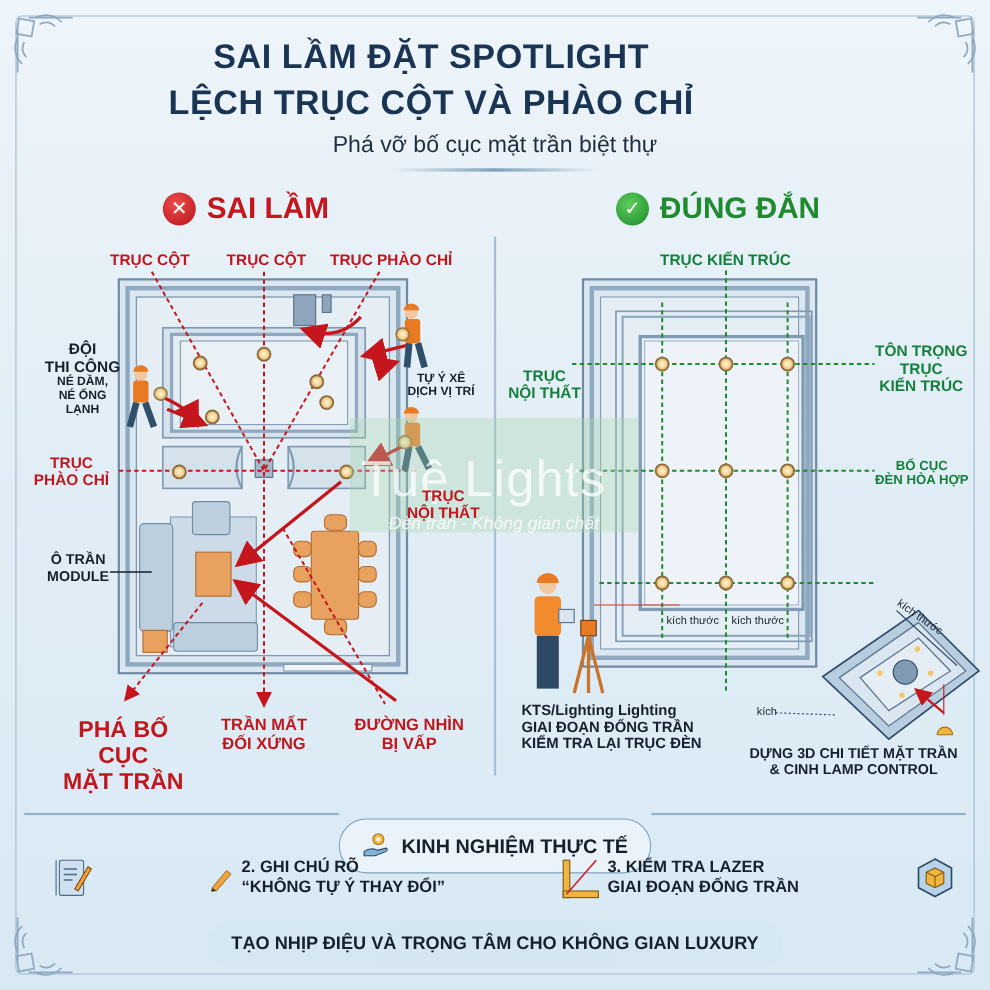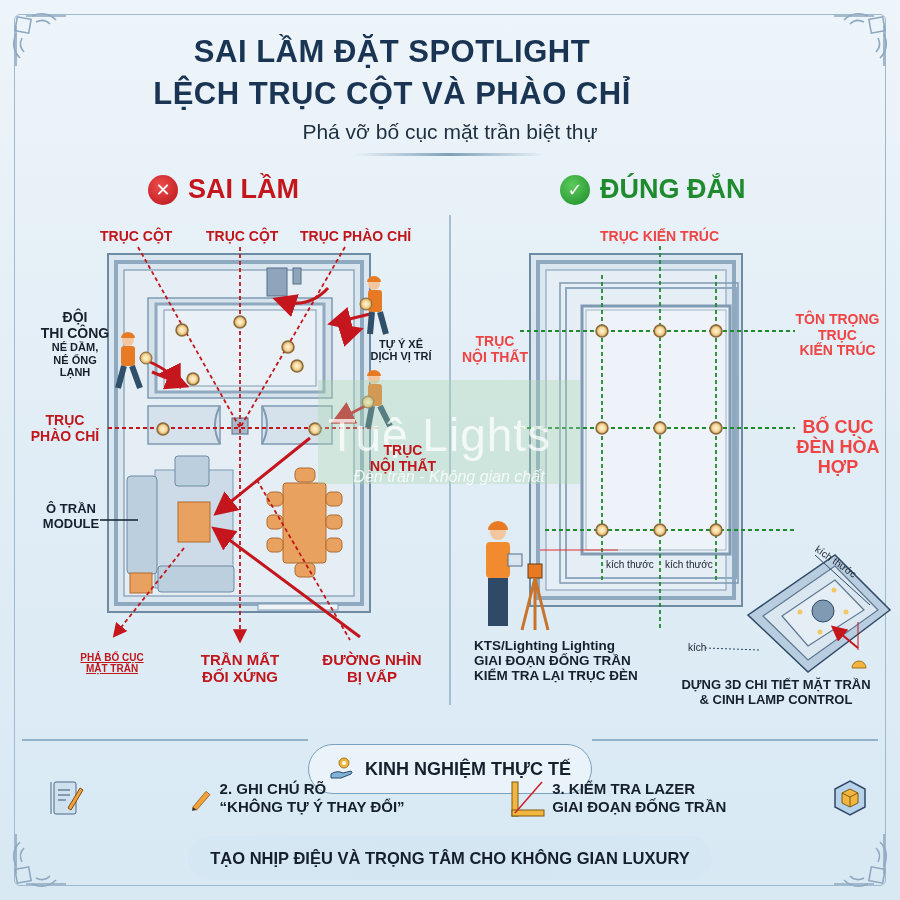--- a/index.html
+++ b/index.html
@@ -30,21 +30,21 @@
   .section-head.wrong { left: 148px; color: #c4161c; }
   .section-head.right { left: 560px; color: #1f8a2e; }
   .badge-icon { width: 30px; height: 30px; border-radius: 50%; color: #fff; display: flex; align-items: center; justify-content: center; font-size: 18px; font-weight: 700; }
   .badge-icon.x { background: radial-gradient(circle at 40% 35%, #ee4b4b, #b5141a); }
   .badge-icon.check { background: radial-gradient(circle at 40% 35%, #5ccc5c, #1c8a2a); }
 
   .divider { position: absolute; left: 449px; top: 215px; width: 1.5px; height: 490px; background: #a8bfd2; }
 
   .lbl { position: absolute; font-weight: 700; line-height: 1.12; text-align: center; }
   .red { color: #c0161c; }
-  .green { color: #ef4444; }
+  .green { color: #15803d; }
   .dark { color: #15202c; }
 
   svg.plan { position: absolute; left: 0; top: 0; }
 
   .watermark { position: absolute; left: 318px; top: 380px; width: 262px; height: 104px; background: rgba(170, 215, 175, 0.35); }
   .watermark .wm-text { position: absolute; left: 10px; top: 28px; font-size: 46px; color: rgba(255,255,255,0.75); letter-spacing: 1px; }
   .watermark .wm-sub { position: absolute; left: 0; top: 88px; width: 262px; font-size: 16px; font-style: italic; color: rgba(255,255,255,0.8); text-align: center; }
 
   .exp-line { position: absolute; top: 739px; height: 1.5px; background: #93b2c8; }
   .exp-pill {
@@ -309,21 +309,21 @@
 <div class="lbl red" style="left:368px;top:443px;width:70px;font-size:14px;">
   <div>TRỤC</div>
   <div>NỘI THẤT</div>
 </div>
 
 <div class="lbl dark" style="left:36px;top:502px;width:70px;font-size:13px;">
   <div>Ô TRẦN</div>
   <div>MODULE</div>
 </div>
 
-<div class="lbl red" style="left:52px;top:652px;width:120px;font-size:10px;text-decoration:underline;">
+<div class="lbl red" style="left:52px;top:652px;width:120px;font-size:21px;">
   <div>PHÁ BỐ CỤC</div>
   <div>MẶT TRẦN</div>
 </div>
 <div class="lbl red" style="left:190px;top:652px;width:100px;font-size:15px;">
   <div>TRẦN MẤT</div>
   <div>ĐỐI XỨNG</div>
 </div>
 <div class="lbl red" style="left:312px;top:652px;width:120px;font-size:15px;">
   <div>ĐƯỜNG NHÌN</div>
   <div>BỊ VẤP</div>
@@ -335,21 +335,21 @@
   <div>TRỤC</div>
   <div>NỘI THẤT</div>
 </div>
 
 <div class="lbl green" style="left:790px;top:312px;width:95px;font-size:14px;">
   <div>TÔN TRỌNG</div>
   <div>TRỤC</div>
   <div>KIẾN TRÚC</div>
 </div>
 
-<div class="lbl green" style="left:786px;top:417px;width:104px;font-size:18px;">
+<div class="lbl green" style="left:786px;top:417px;width:104px;font-size:12px;">
   <div>BỐ CỤC</div>
   <div>ĐÈN HÒA HỢP</div>
 </div>
 
 <div class="lbl dark" style="left:606px;top:559px;font-size:10px;font-weight:400;">kích thước</div>
 <div class="lbl dark" style="left:665px;top:559px;font-size:10px;font-weight:400;">kích thước</div>
 <div class="lbl dark" style="left:812px;top:556px;font-size:10px;font-weight:400;transform:rotate(35deg);">kích thước</div>
 <div class="lbl dark" style="left:688px;top:642px;font-size:10px;font-weight:400;">kích</div>
 
 <div class="lbl dark" style="left:474px;top:638px;text-align:left;font-size:13.5px;">

